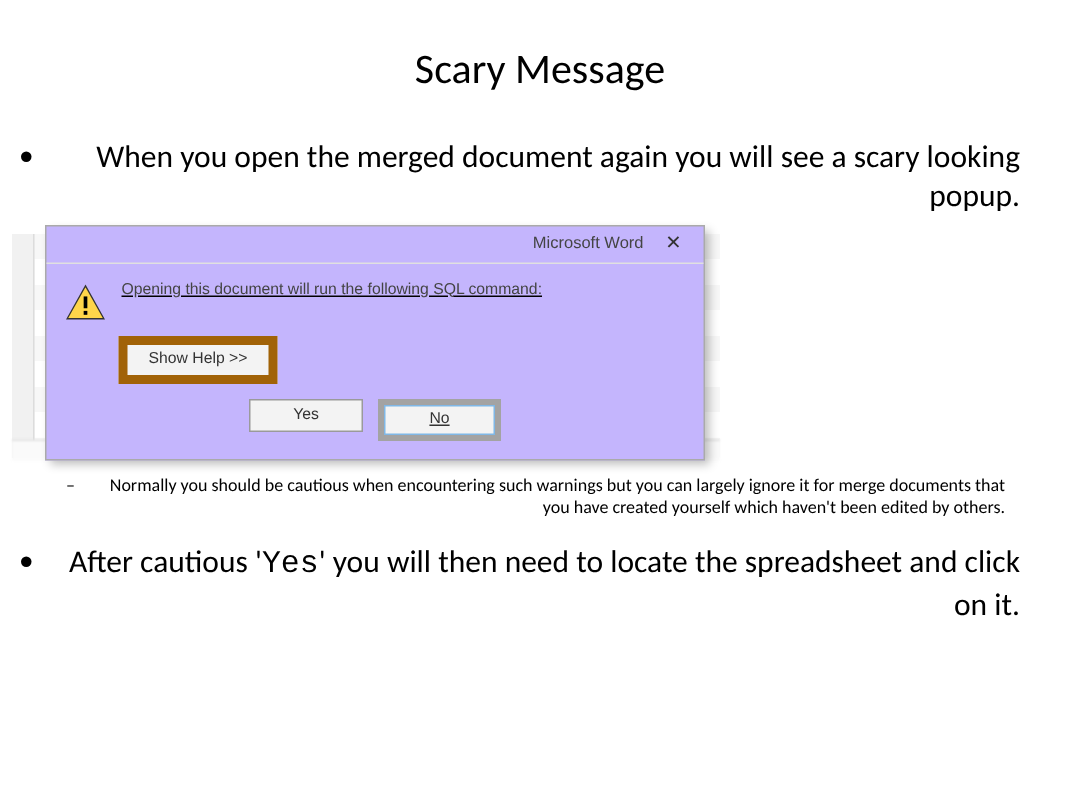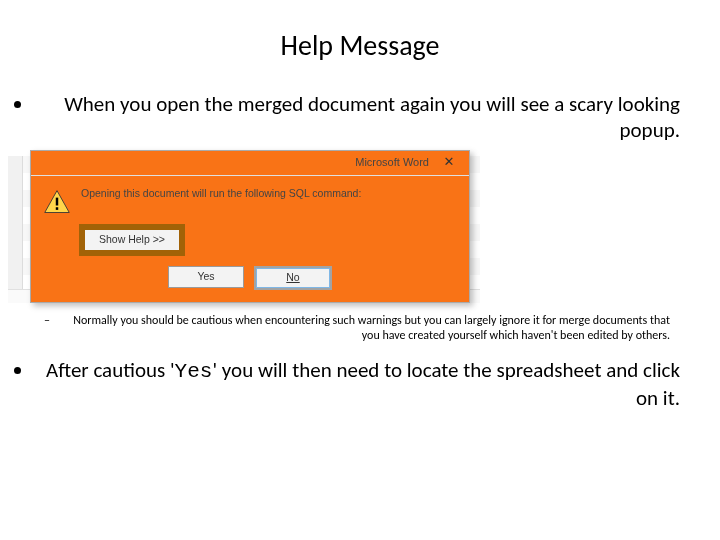--- a/index.html
+++ b/index.html
@@ -90,21 +90,21 @@
     padding-left: 260px;
     box-sizing: border-box;
     overflow: hidden;
     filter: blur(0.6px);
   }
   .dialog {
     position: relative;
     z-index: 2;
     margin-left: 22px;
     width: 438px;
-    background: #f97316;
+    background: #c4b5fd;
     border: 1px solid #aaa;
     box-shadow: 3px 3px 6px rgba(0,0,0,0.25);
     font-family: "Segoe UI", Tahoma, sans-serif;
     filter: blur(0.35px);
   }
   .dlg-titlebar {
     display: flex;
     align-items: center;
     height: 24px;
     padding: 0 0 0 6px;
@@ -118,20 +118,21 @@
     height: 24px;
     display: flex;
     align-items: center;
     justify-content: center;
     font-size: 13px;
     color: #333;
   }
   .dlg-body {
     display: flex;
     padding: 10px 13px 4px 10px;
+    text-decoration: underline;
   }
   .dlg-icon {
     width: 28px; height: 28px;
     flex: 0 0 28px;
     margin: 2px 10px 0 2px;
   }
   .dlg-icon svg { width: 28px; height: 28px; display:block; }
   .dlg-text {
     font-size: 10.5px;
     color: #444;
@@ -161,31 +162,31 @@
     width: 74px; height: 20px;
     border: 1px solid #9a9a9a;
     background: #f3f3f3;
     font-size: 10.5px;
     display: flex;
     align-items: center;
     justify-content: center;
     color: #333;
   }
   .dlg-btn.focus {
-    border: 2px solid #a3a3a3;
+    border: 4px solid #a3a3a3;
     box-shadow: 0 0 0 1px #7fb7e6 inset;
     text-decoration: underline;
   }
 </style>
 </head>
 <body>
 
 <div class="slide">
 
-  <h1 class="title">Help Message</h1>
+  <h1 class="title">Scary Message</h1>
 
   <ul class="outer">
     <li>
       <span>When you open the merged document again you will see a scary looking popup.</span>
 
       
       <div class="dialog-wrap">
         <div class="bg-stripes"></div>
         <div class="bg-gutter"></div>
 

